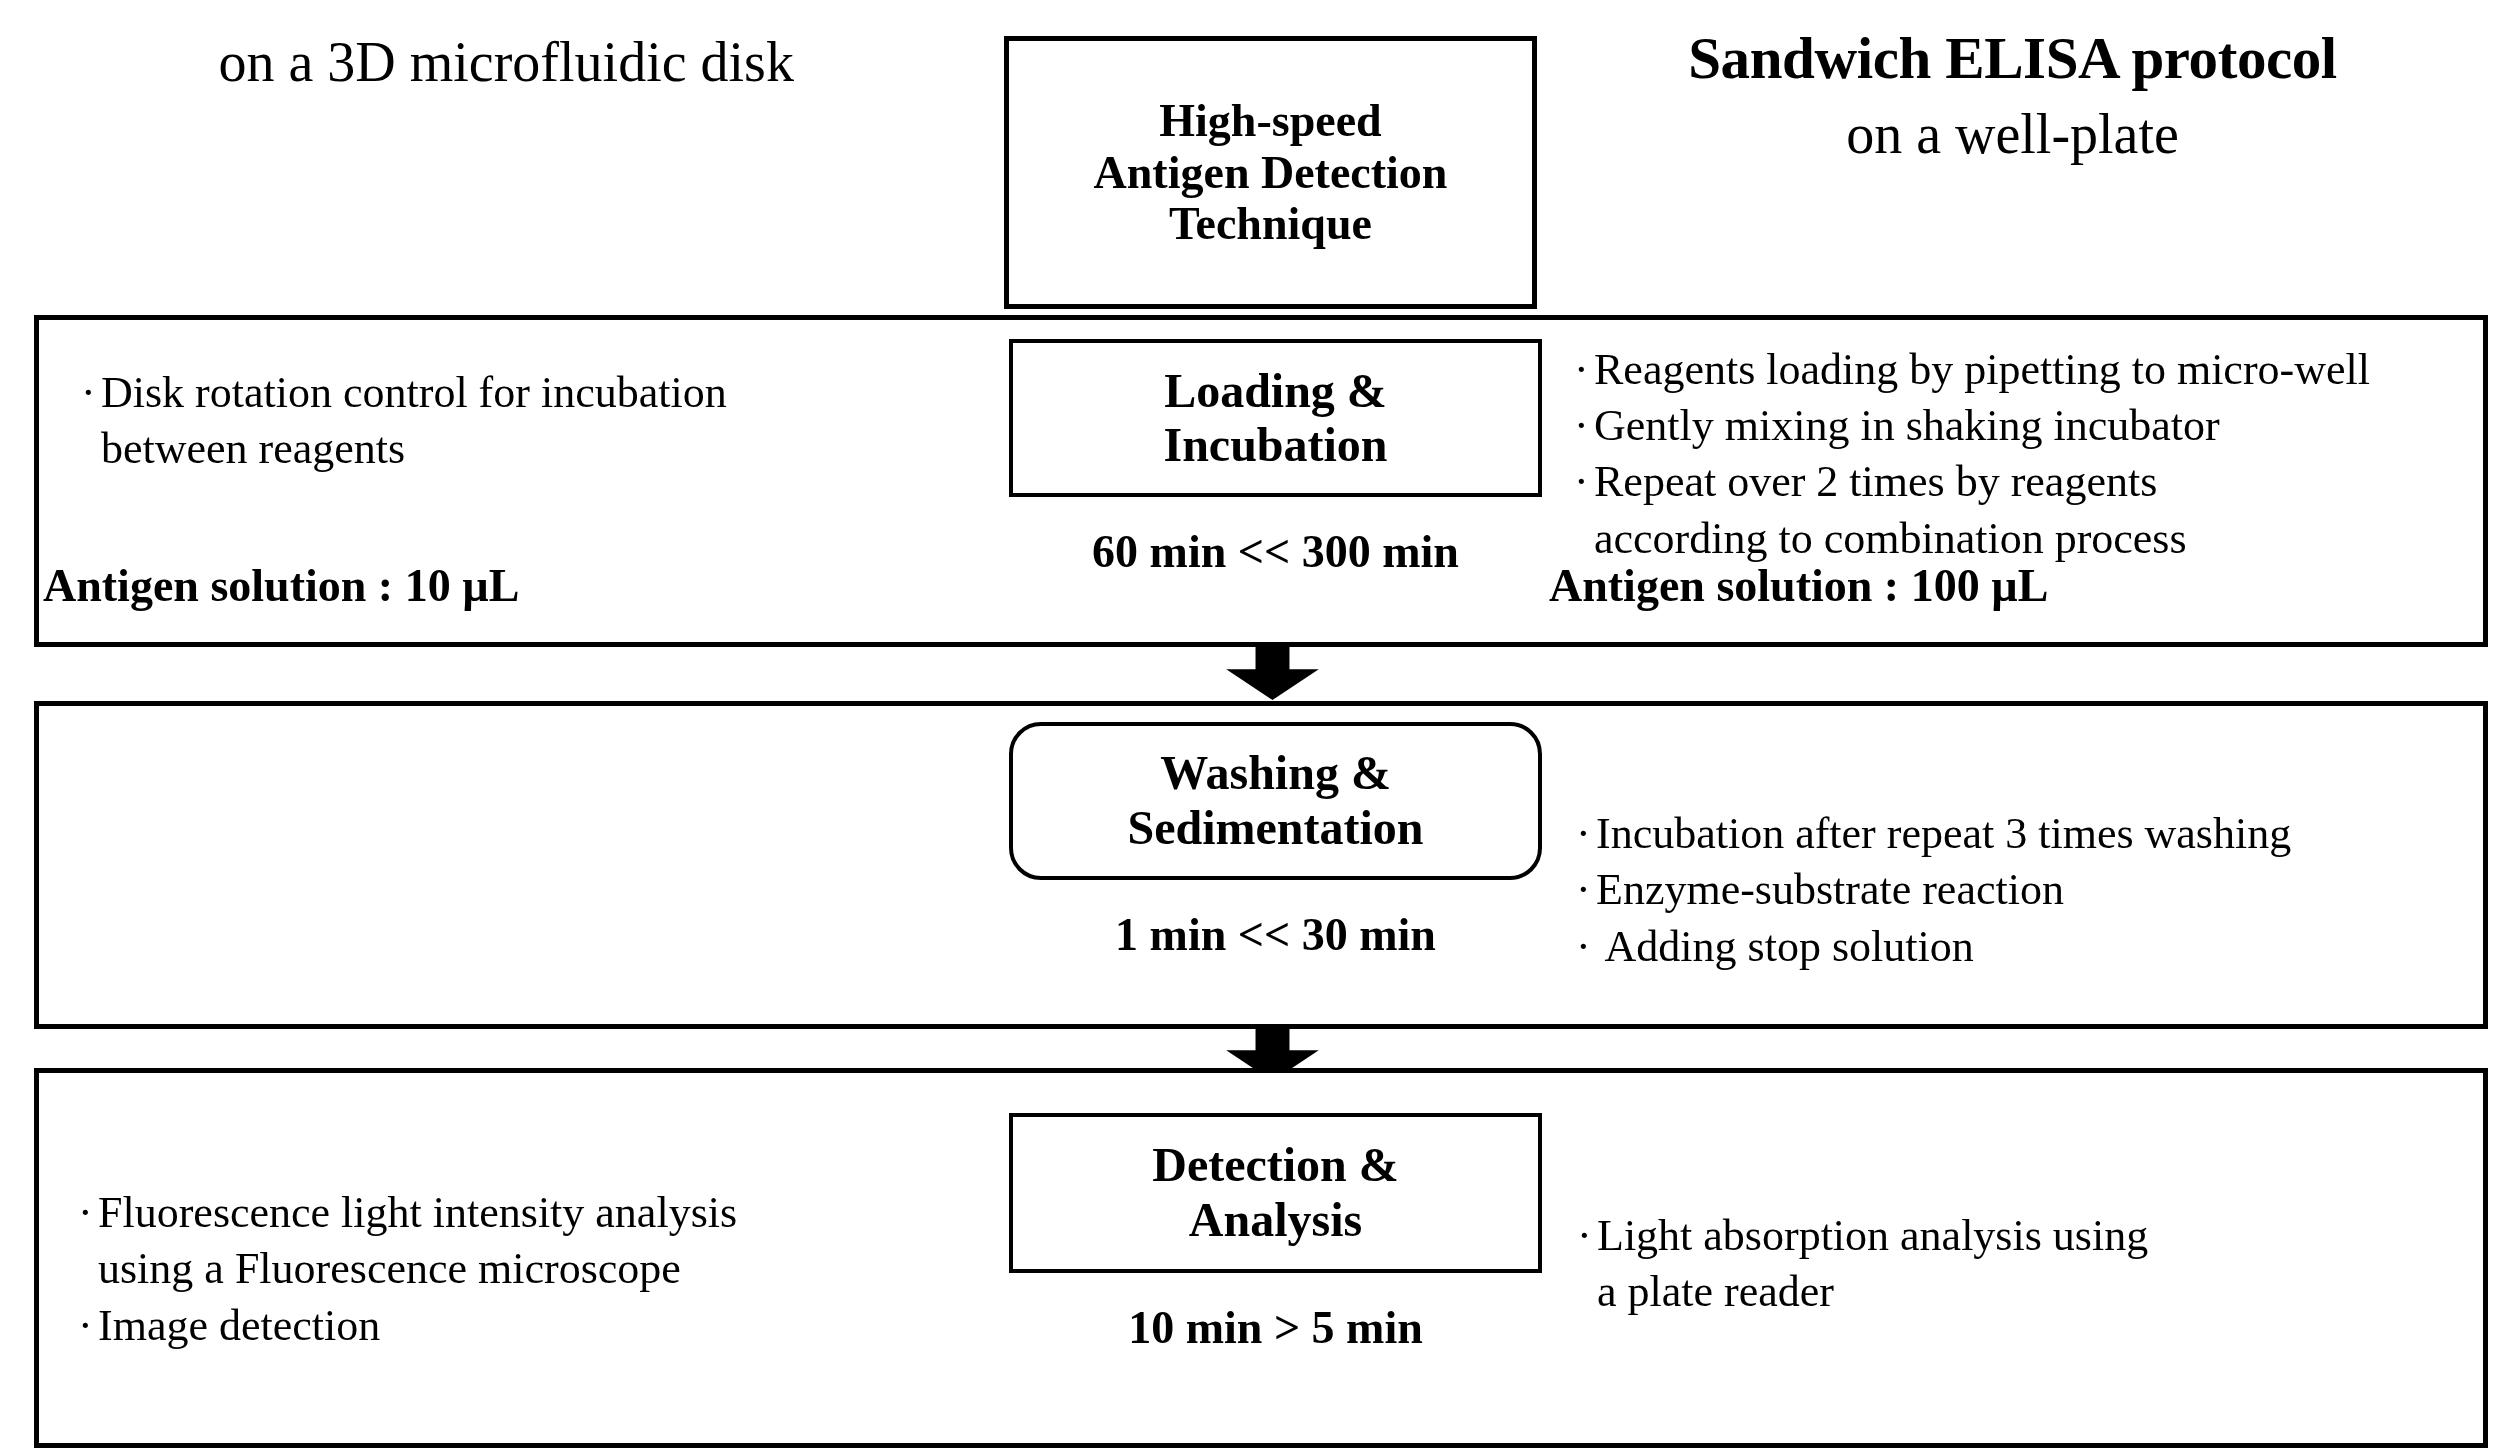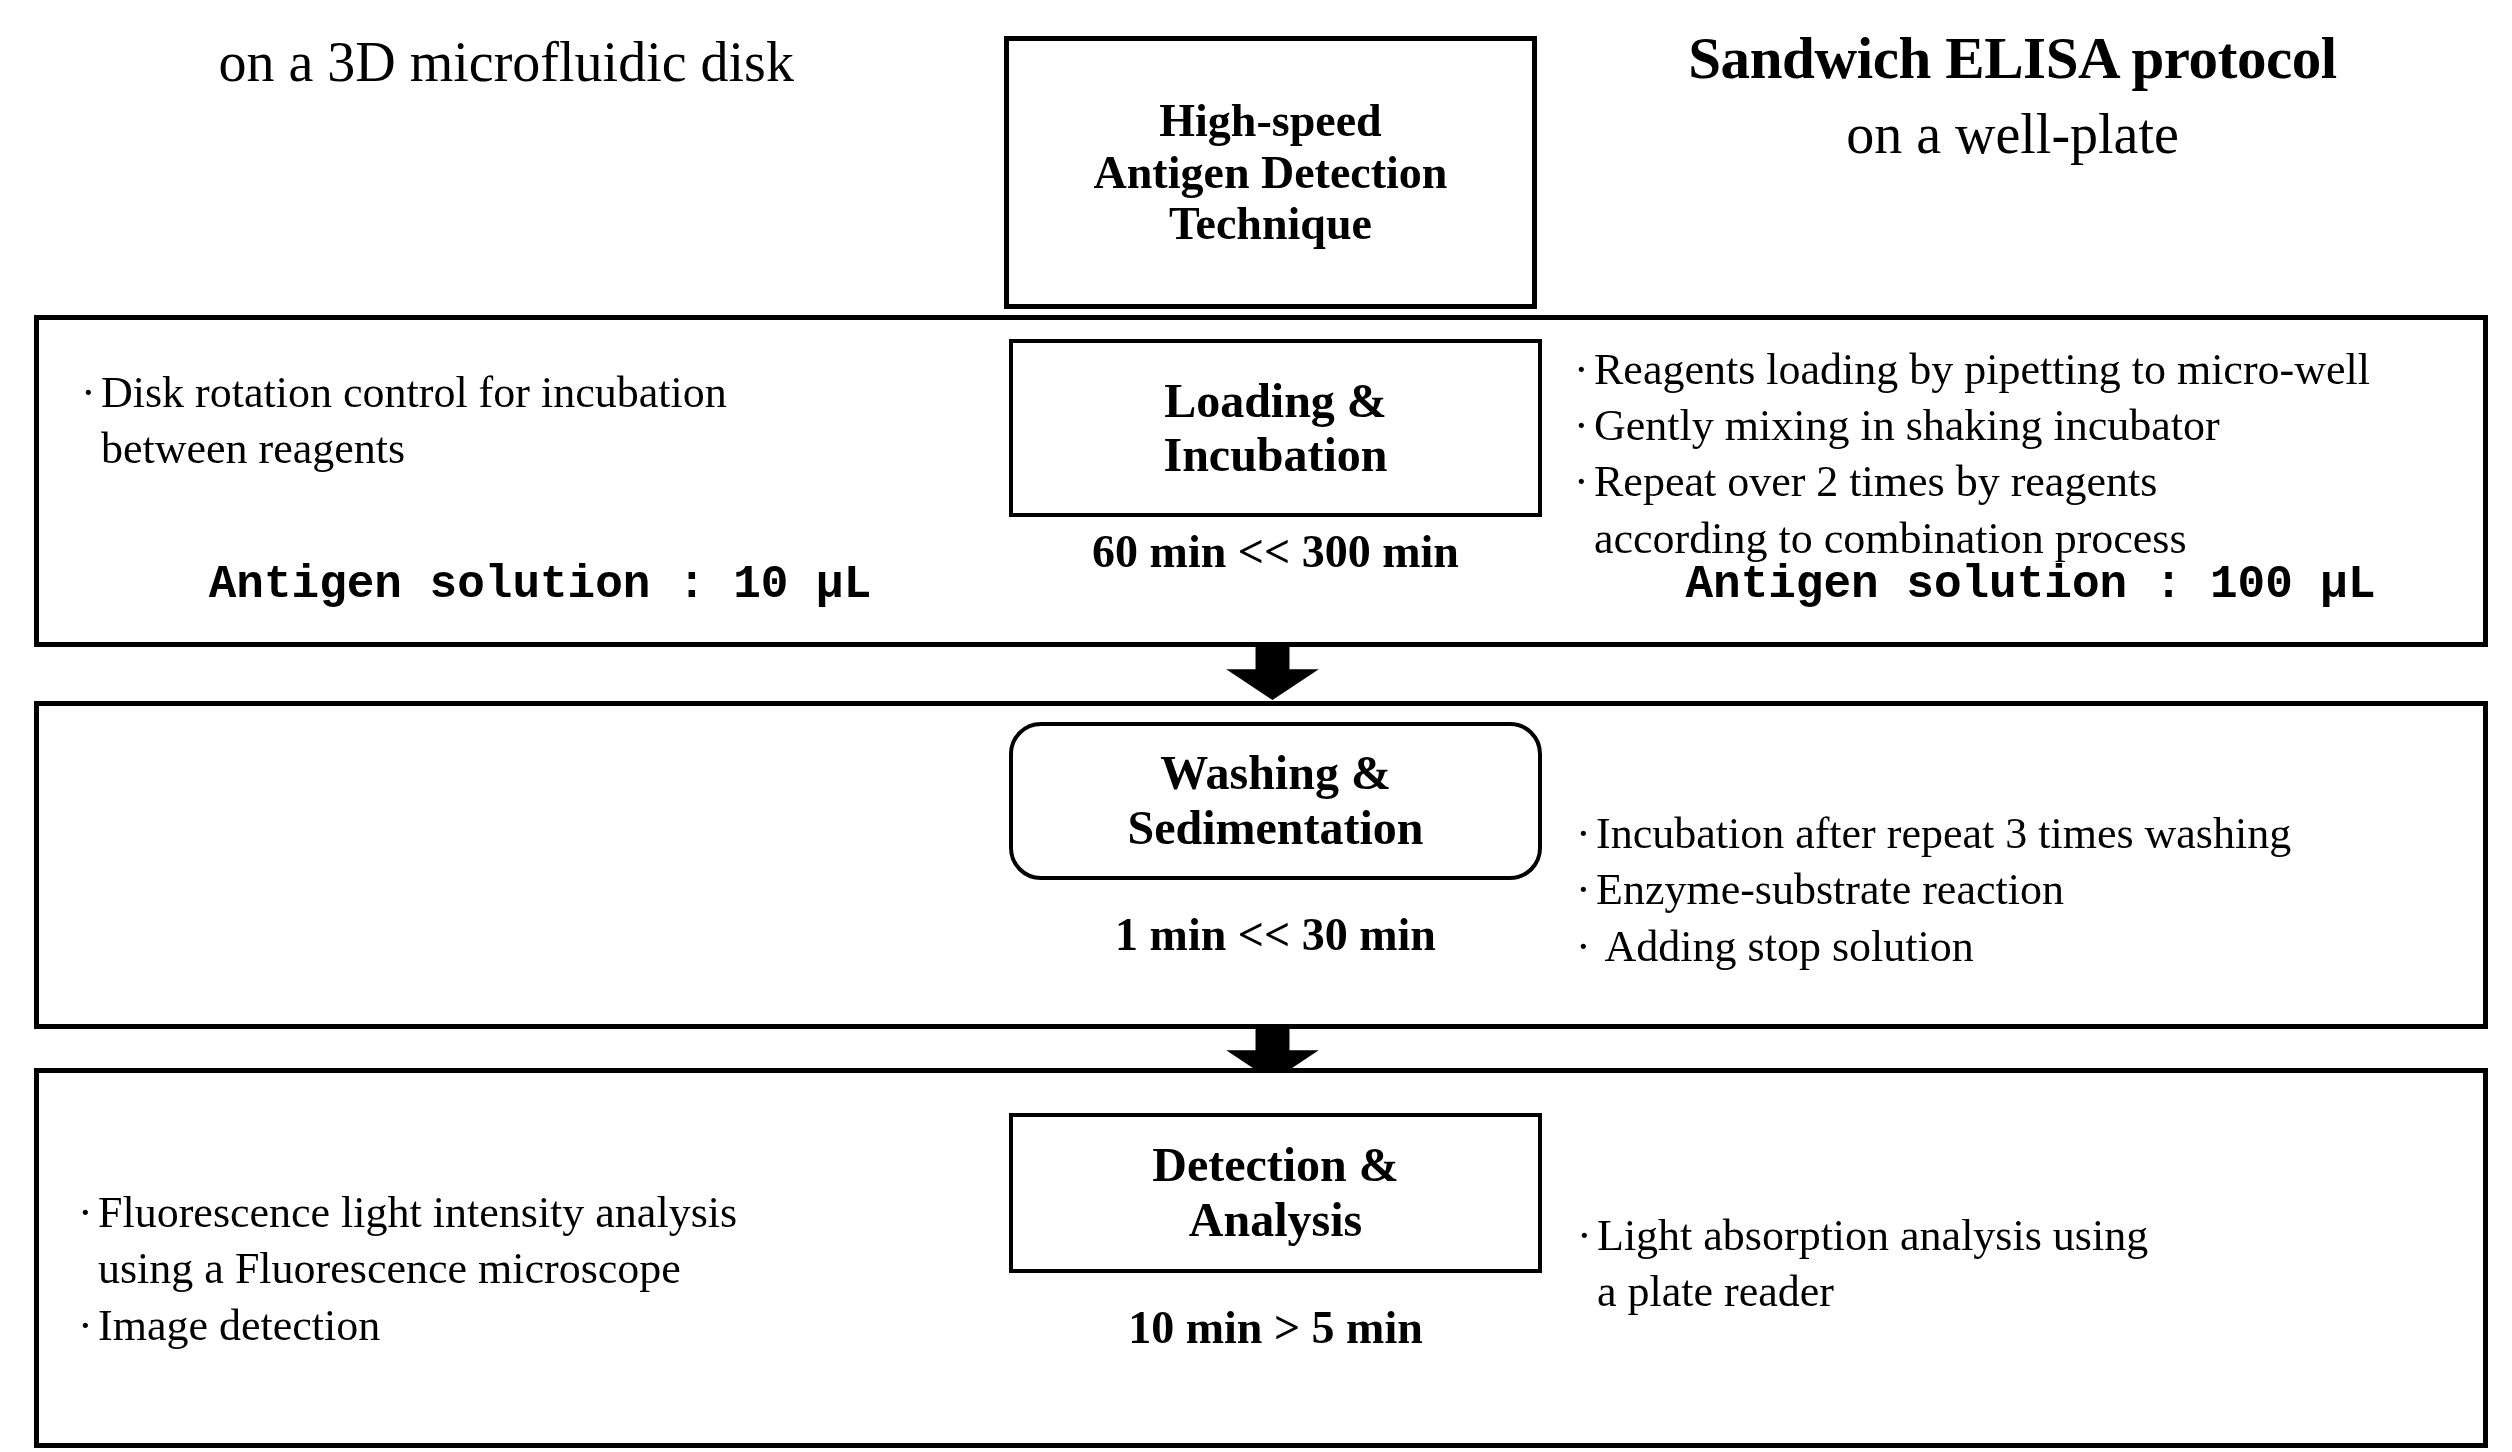--- a/index.html
+++ b/index.html
@@ -113,27 +113,26 @@
     width: 20px;
   }
   .cont {
     display: block;
     white-space: nowrap;
     padding-left: 20px;
   }
 
   .volume-note {
     position: absolute;
-    left: 16px;
+    left: 4px;
     width: 100%;
-    text-align: center;
+    text-align: left;
     font-weight: bold;
     font-size: 46px;
     white-space: nowrap;
-    font-family: Liberation Mono, monospace;
   }
 
   
   .center-stage {
     position: absolute;
     left: 970px;
     width: 533px;
     top: 0;
     height: 100%;
   }
@@ -164,21 +163,21 @@
     font-weight: bold;
     font-size: 46px;
     white-space: nowrap;
   }
 
   
   #row-1 .col-left .bullets  { top: 45px; }
   #row-1 .col-right .bullets { top: 21.6px; }
   #row-1 .col-left .volume-note  { top: 239px; }
   #row-1 .col-right .volume-note { top: 239px; }
-  #row-1 .stage-box { top: 19.3px; height: 178px; }
+  #row-1 .stage-box { top: 19.3px; height: 158px; }
   #row-1 .timing    { top: 205px; }
 
   #row-2 .col-left .bullets  { top: 97px; }
   #row-2 .col-right .bullets { top: 100px; }
   #row-2 .stage-box { top: 15.5px; height: 158px; border-radius: 32px; }
   #row-2 .timing    { top: 202px; }
 
   #row-3 .col-left .bullets  { top: 112px; }
   #row-3 .col-right .bullets { top: 135px; }
   #row-3 .stage-box { top: 40px; height: 160px; }

